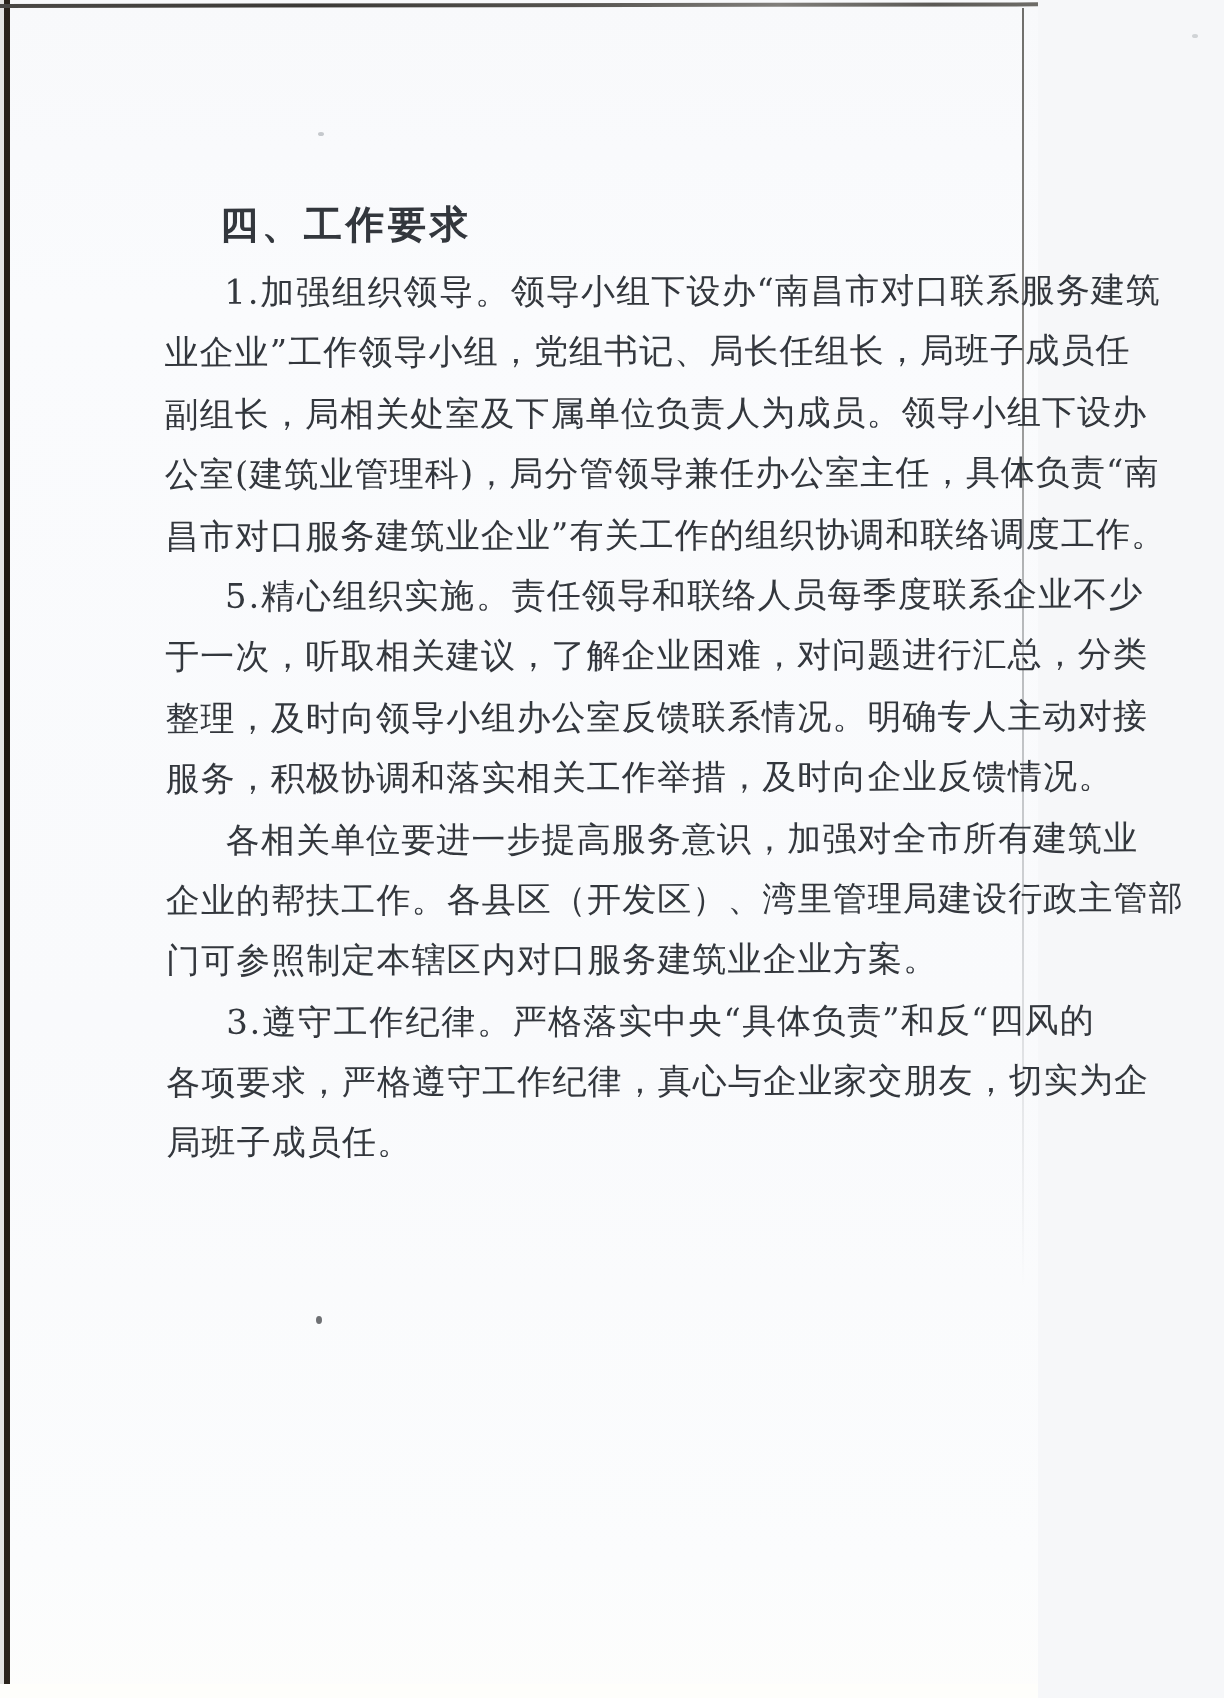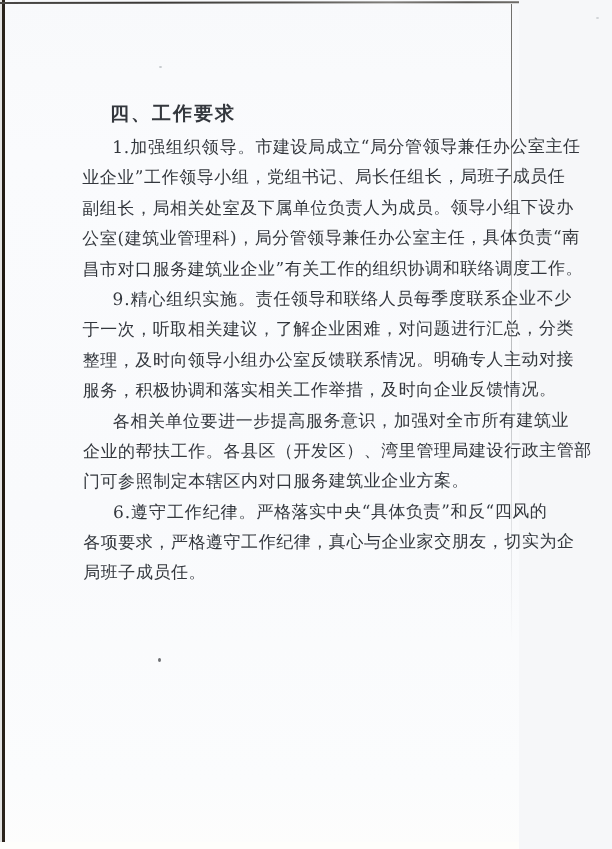--- a/index.html
+++ b/index.html
@@ -106,37 +106,37 @@
   <div class="right-edge-line"></div>
   <div class="bottom-strip"></div>
   <div class="speck speck-1"></div>
   <div class="speck speck-2"></div>
   <div class="speck speck-3"></div>
 
   <div class="text-block">
     <div class="heading">四、工作要求</div>
     <div id="paragraphs">
         <div class="para">
-          <div class="line indent"><span class="lead-bold">1.加强组织领导。</span><span>市建设局成立“局分管领导兼任办公室主任</span></div>
+          <div class="line indent"><span class="lead-bold">1.加强组织领导。</span><span>领导小组下设办“南昌市对口联系服务建筑</span></div>
           <div class="line"><span>业企业”工作领导小组，党组书记、局长任组长，局班子成员任</span></div>
           <div class="line"><span>副组长，局相关处室及下属单位负责人为成员。领导小组下设办</span></div>
           <div class="line"><span>公室(建筑业管理科)，局分管领导兼任办公室主任，具体负责“南</span></div>
           <div class="line"><span>昌市对口服务建筑业企业”有关工作的组织协调和联络调度工作。</span></div>
         </div>
         <div class="para">
-          <div class="line indent"><span class="lead-bold">9.精心组织实施。</span><span>责任领导和联络人员每季度联系企业不少</span></div>
+          <div class="line indent"><span class="lead-bold">5.精心组织实施。</span><span>责任领导和联络人员每季度联系企业不少</span></div>
           <div class="line"><span>于一次，听取相关建议，了解企业困难，对问题进行汇总，分类</span></div>
           <div class="line"><span>整理，及时向领导小组办公室反馈联系情况。明确专人主动对接</span></div>
           <div class="line"><span>服务，积极协调和落实相关工作举措，及时向企业反馈情况。</span></div>
         </div>
         <div class="para">
           <div class="line indent"><span>各相关单位要进一步提高服务意识，加强对全市所有建筑业</span></div>
           <div class="line"><span>企业的帮扶工作。各县区（开发区）、湾里管理局建设行政主管部</span></div>
           <div class="line"><span>门可参照制定本辖区内对口服务建筑业企业方案。</span></div>
         </div>
         <div class="para">
-          <div class="line indent"><span class="lead-bold">6.遵守工作纪律。</span><span>严格落实中央“具体负责”和反“四风的</span></div>
+          <div class="line indent"><span class="lead-bold">3.遵守工作纪律。</span><span>严格落实中央“具体负责”和反“四风的</span></div>
           <div class="line"><span>各项要求，严格遵守工作纪律，真心与企业家交朋友，切实为企</span></div>
           <div class="line"><span>局班子成员任。</span></div>
         </div>
       </div>
   </div>
 </div>
 
 </body></html>

